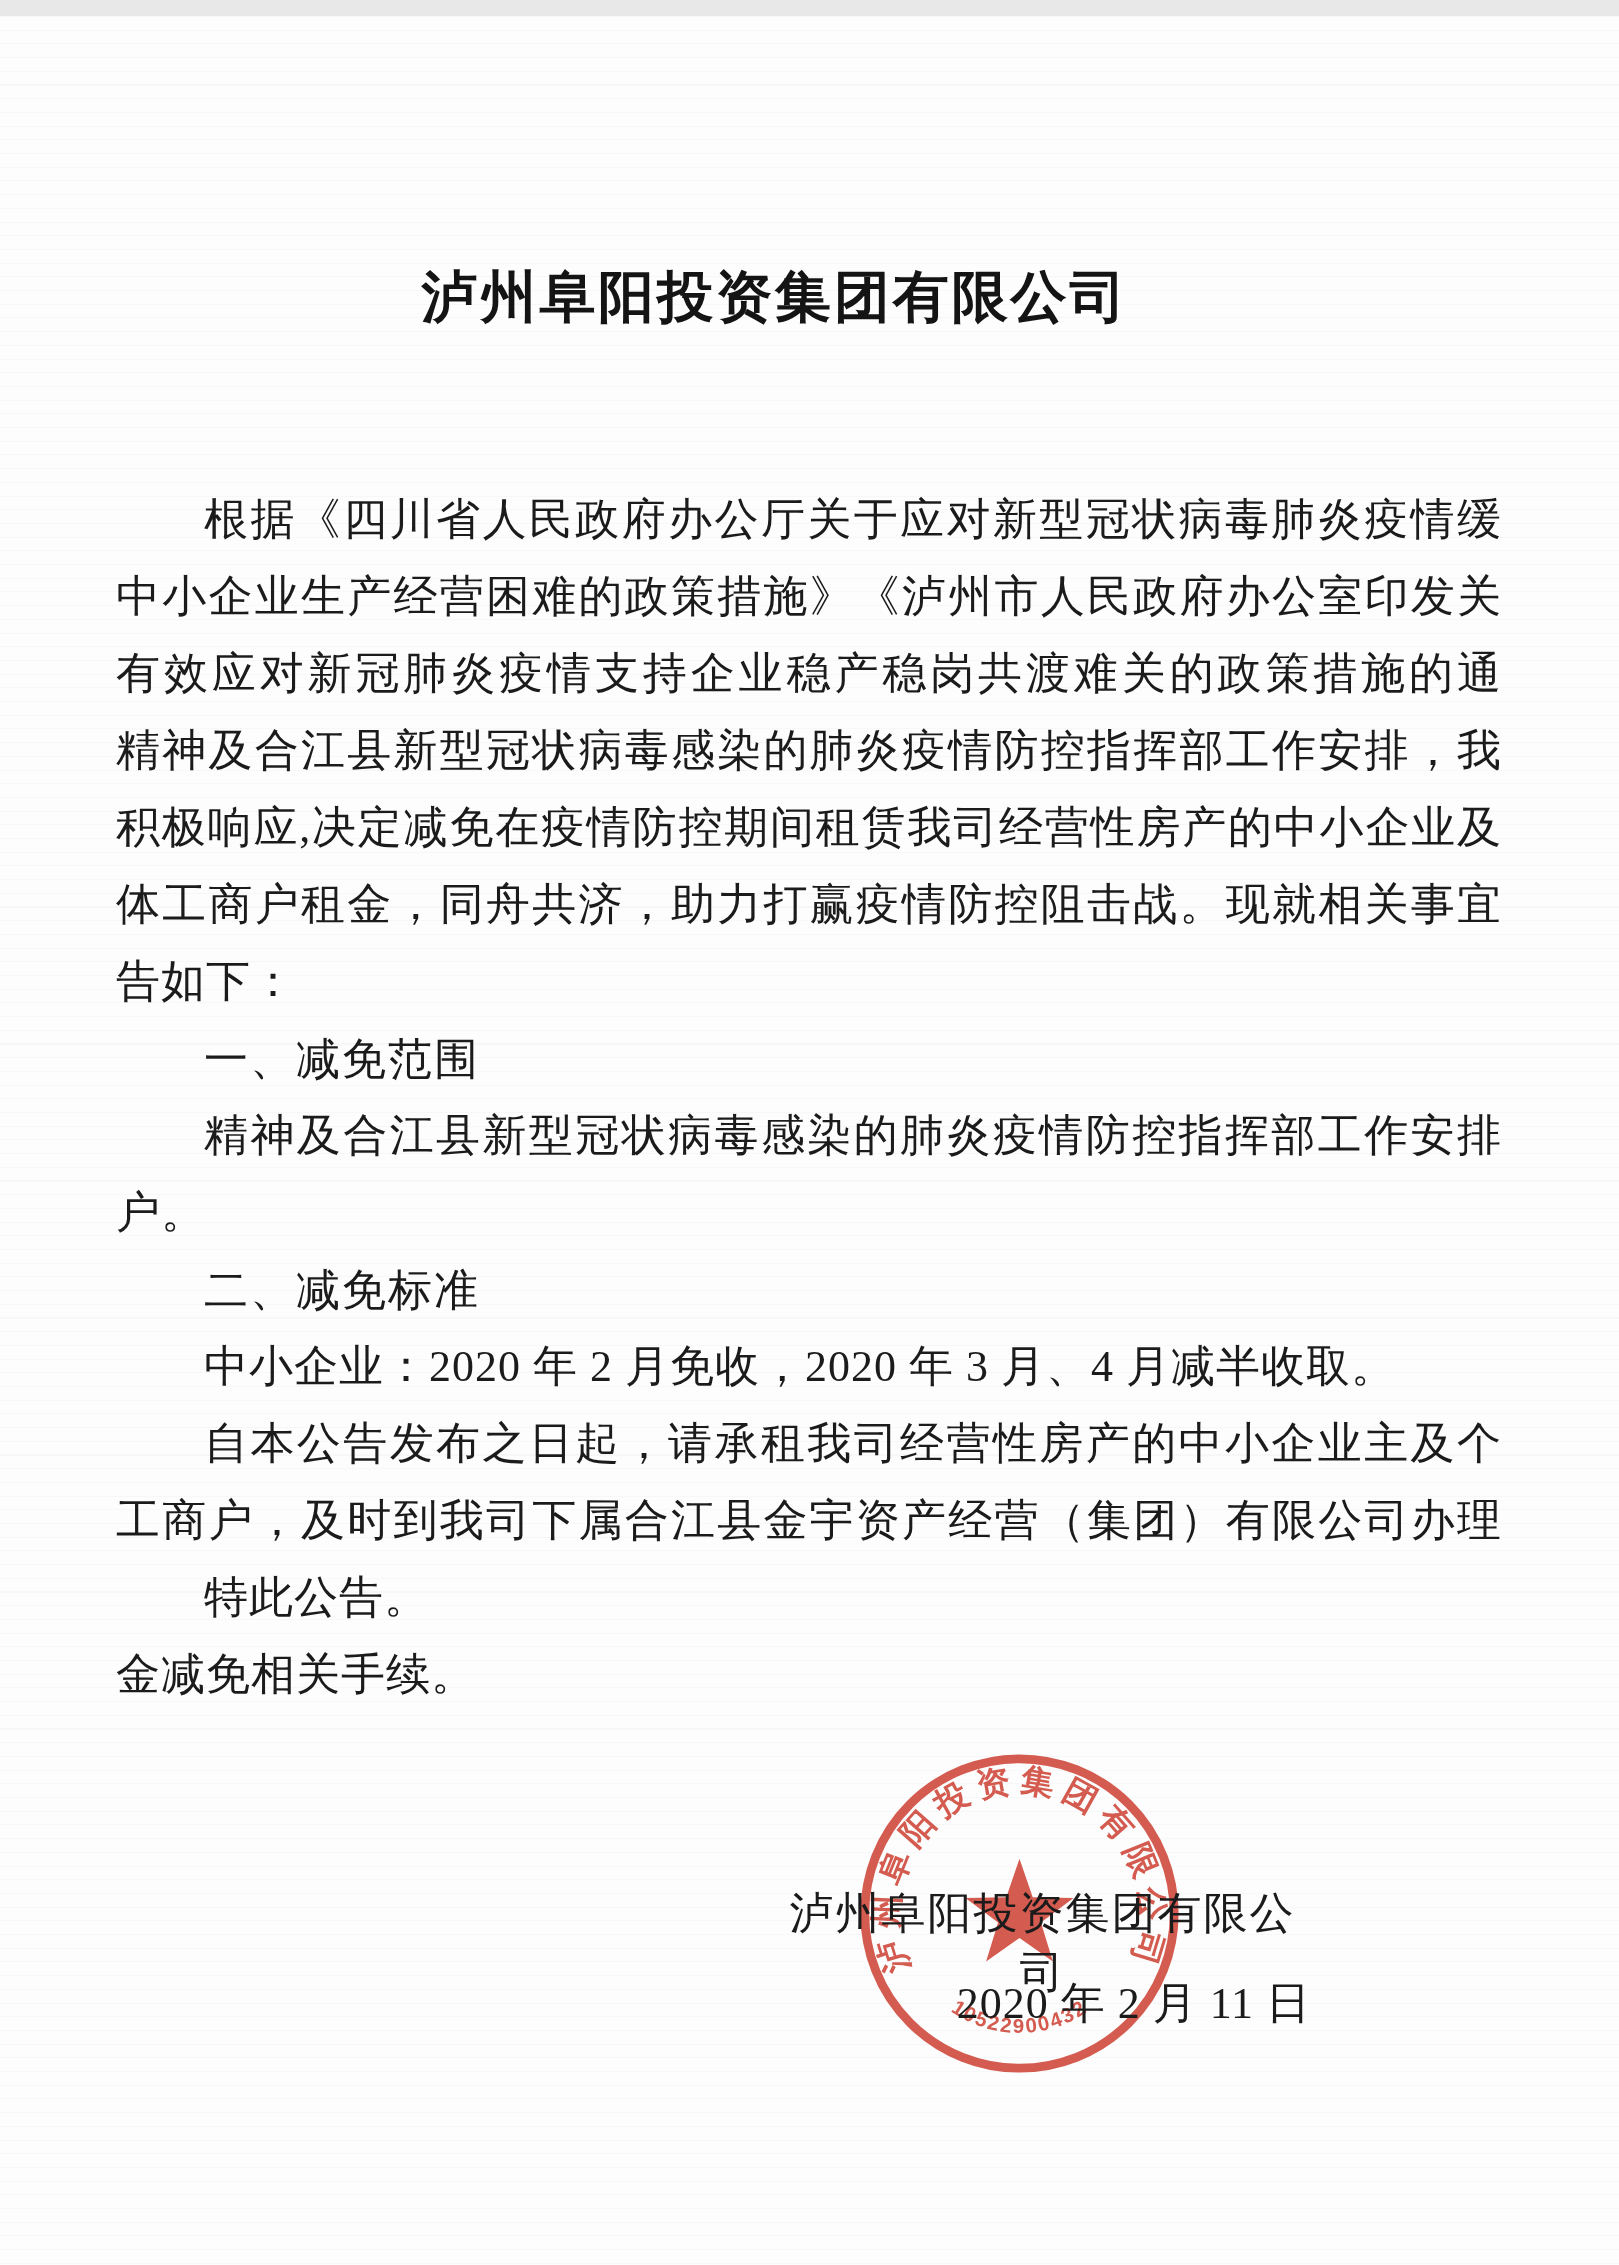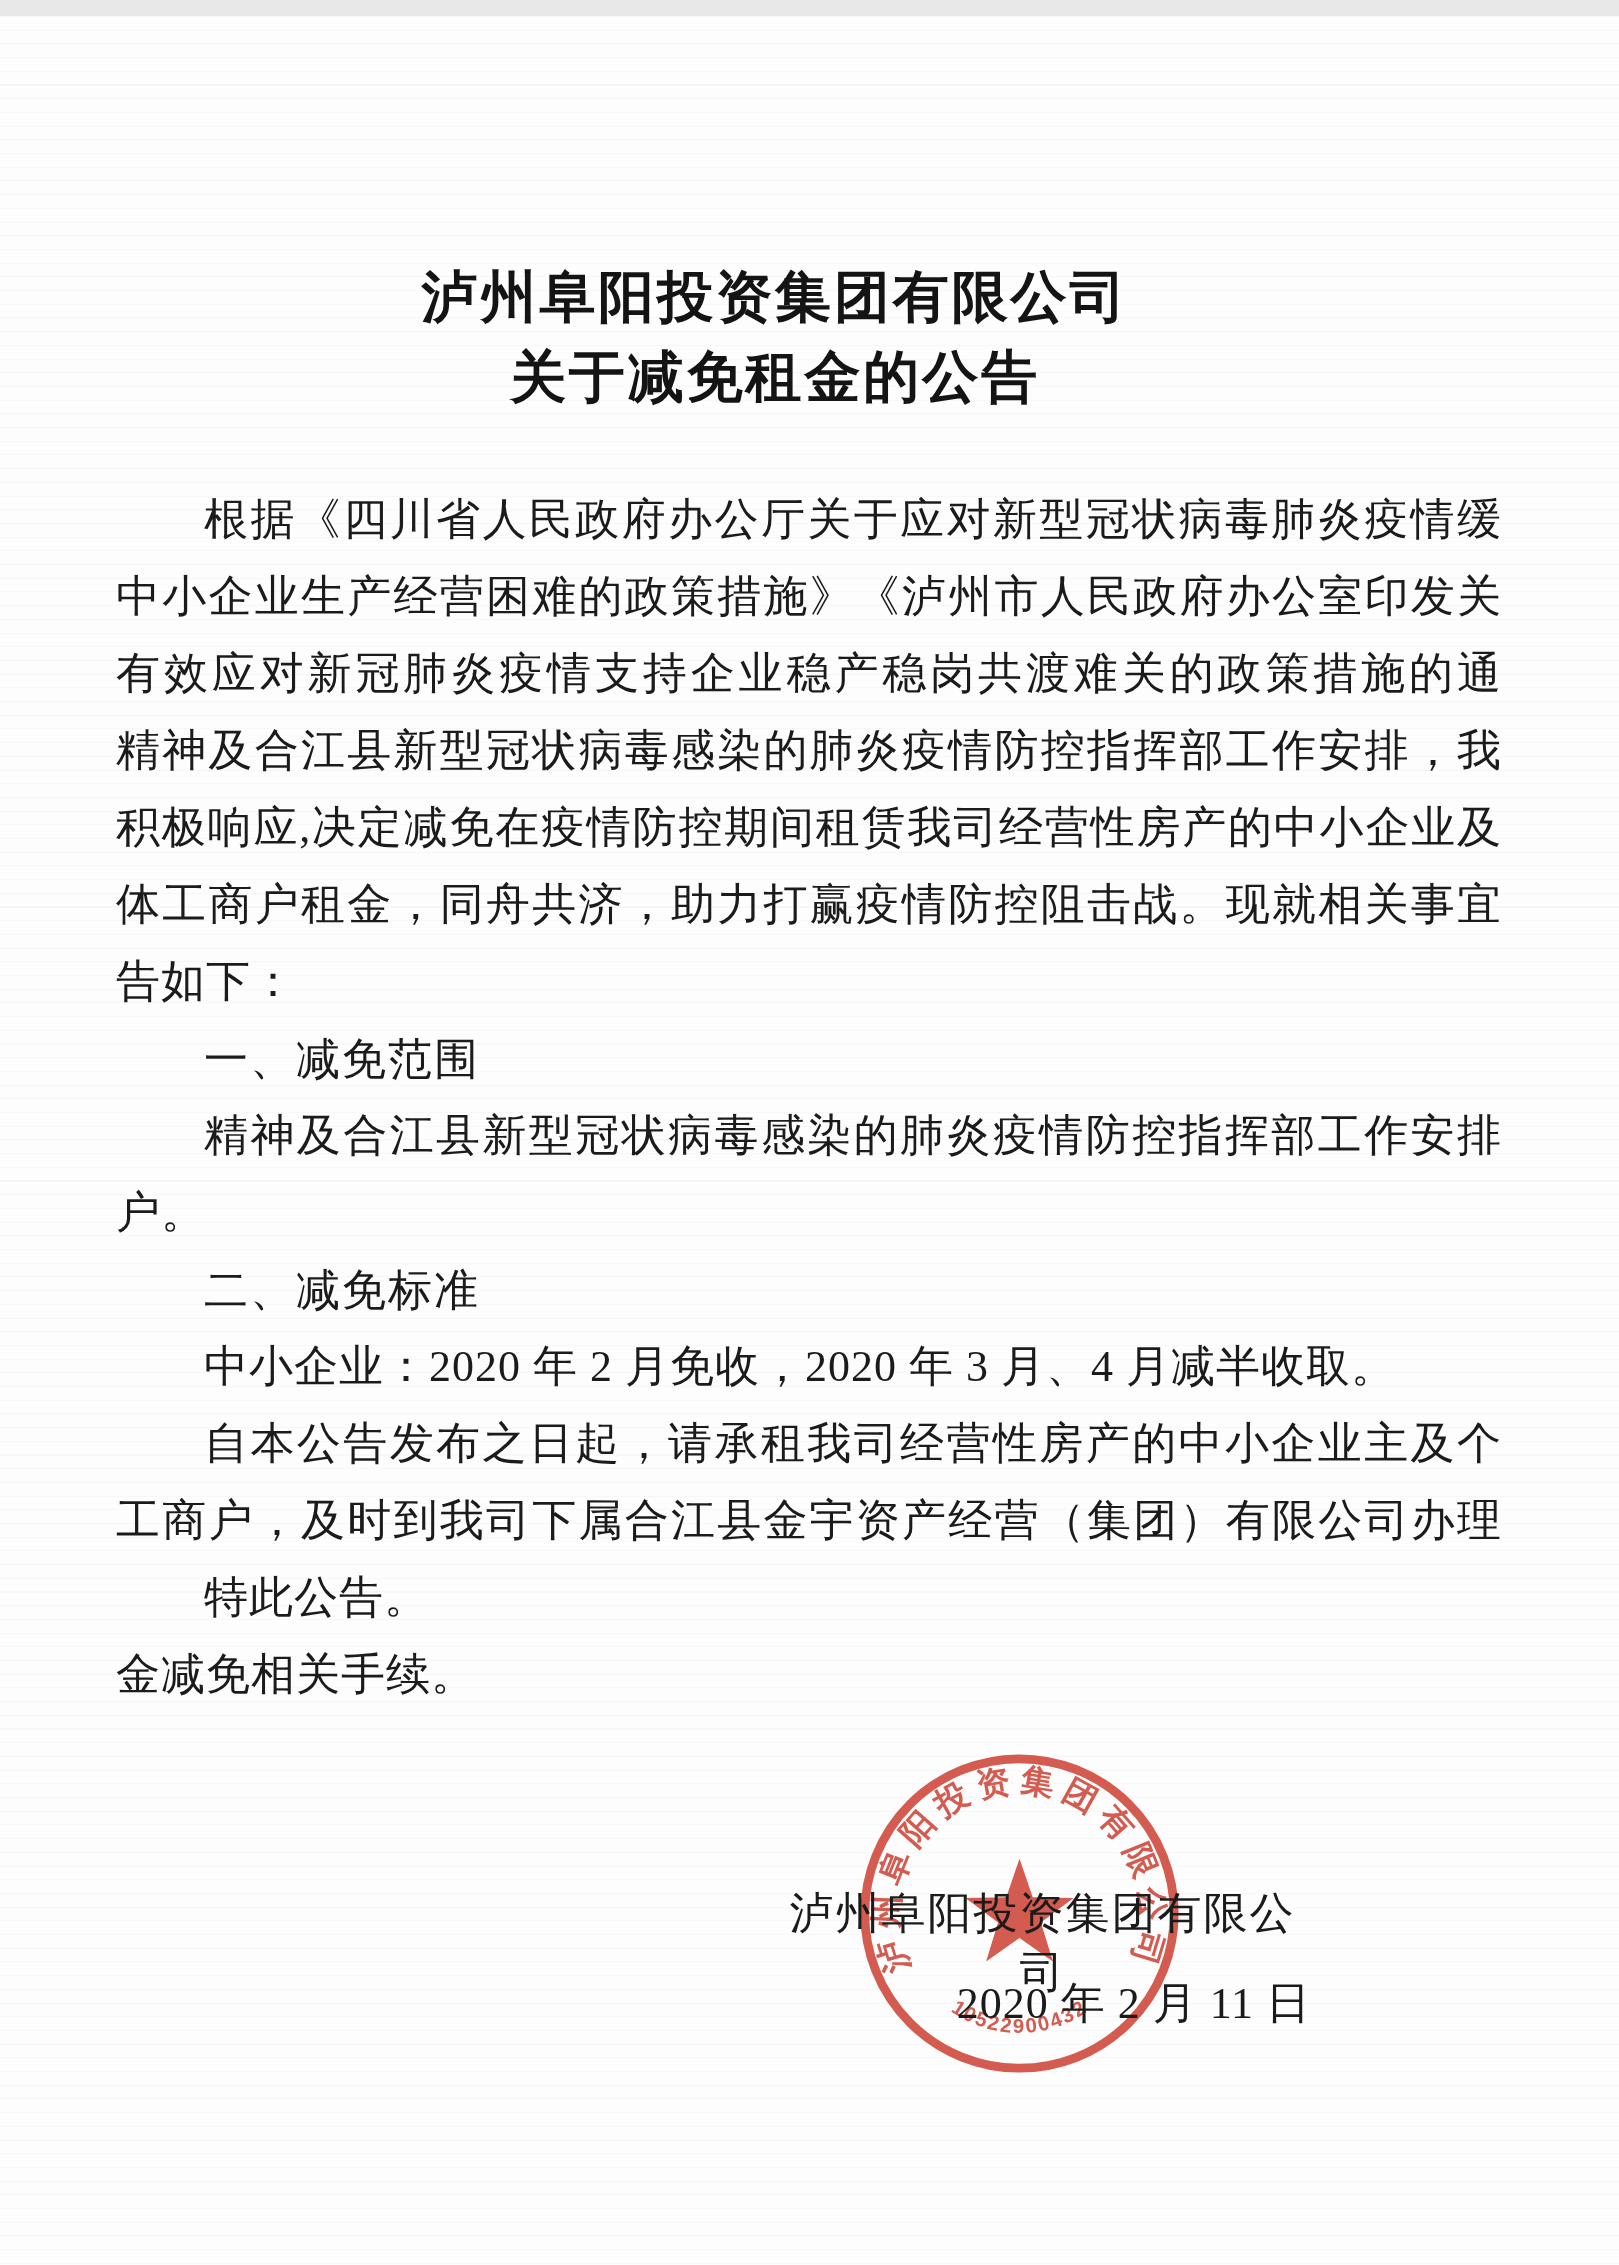--- a/index.html
+++ b/index.html
@@ -51,21 +51,20 @@
     font-weight:600;
   }
 </style>
 </head>
 <body>
 
 <div class="page">
 
   <div class="doc-title">
     <div>泸州阜阳投资集团有限公司</div>
-    <div>关于减免租金的公告</div>
   </div>
 
   <div class="doc-body">
     <div class="line indent justify">根据《四川省人民政府办公厅关于应对新型冠状病毒肺炎疫情缓解</div>
     <div class="line justify">中小企业生产经营困难的政策措施》《泸州市人民政府办公室印发关于</div>
     <div class="line justify">有效应对新冠肺炎疫情支持企业稳产稳岗共渡难关的政策措施的通知》</div>
     <div class="line justify">精神及合江县新型冠状病毒感染的肺炎疫情防控指挥部工作安排，我司</div>
     <div class="line justify">积极响应,决定减免在疫情防控期间租赁我司经营性房产的中小企业及个</div>
     <div class="line justify">体工商户租金，同舟共济，助力打赢疫情防控阻击战。现就相关事宜公</div>
     <div class="line">告如下：</div>

